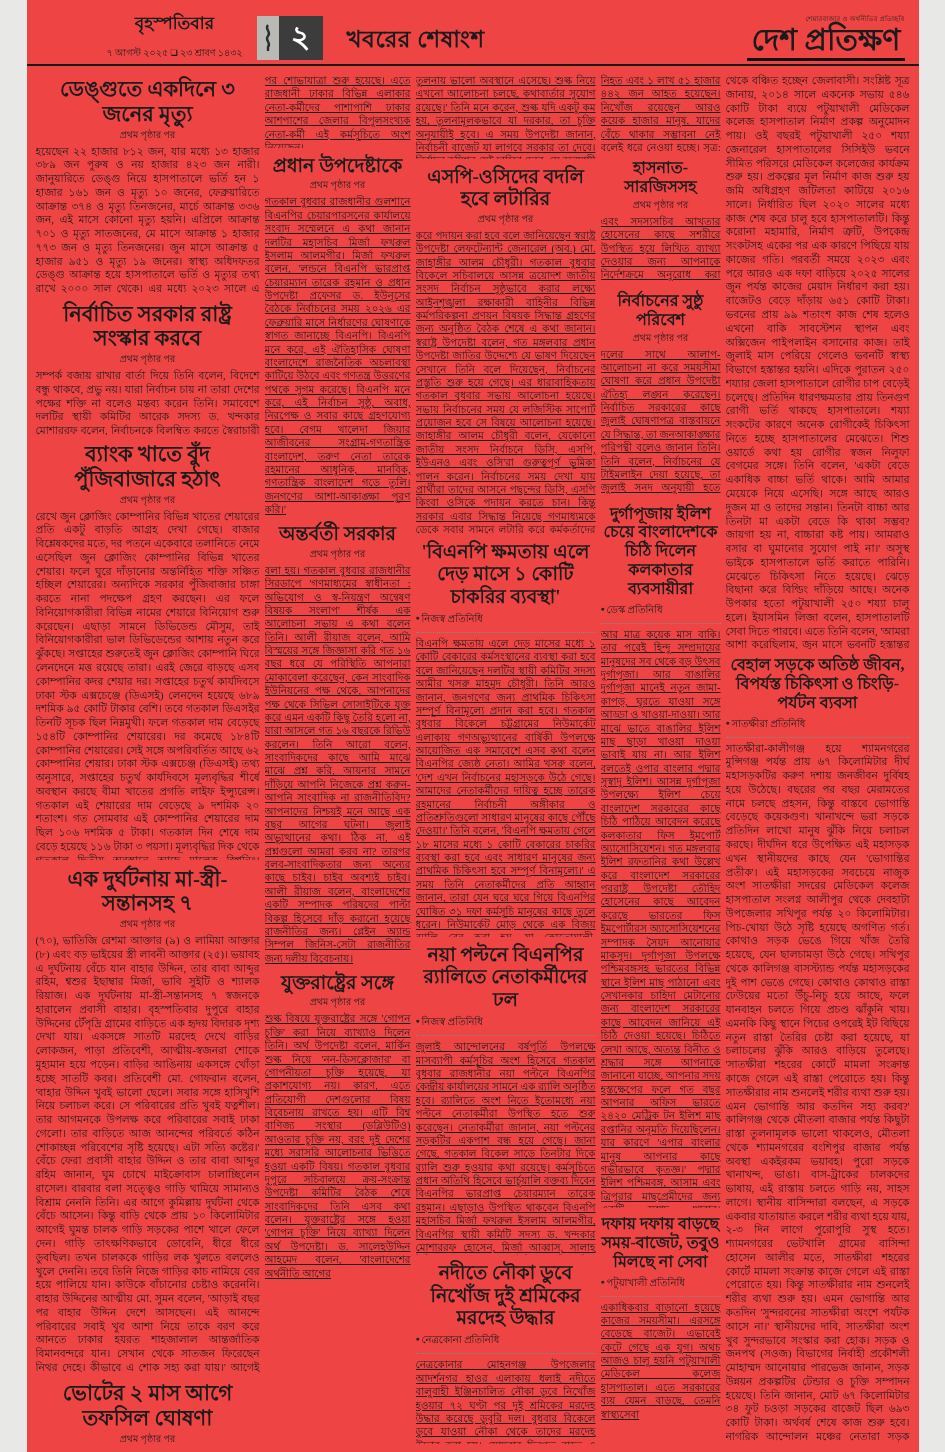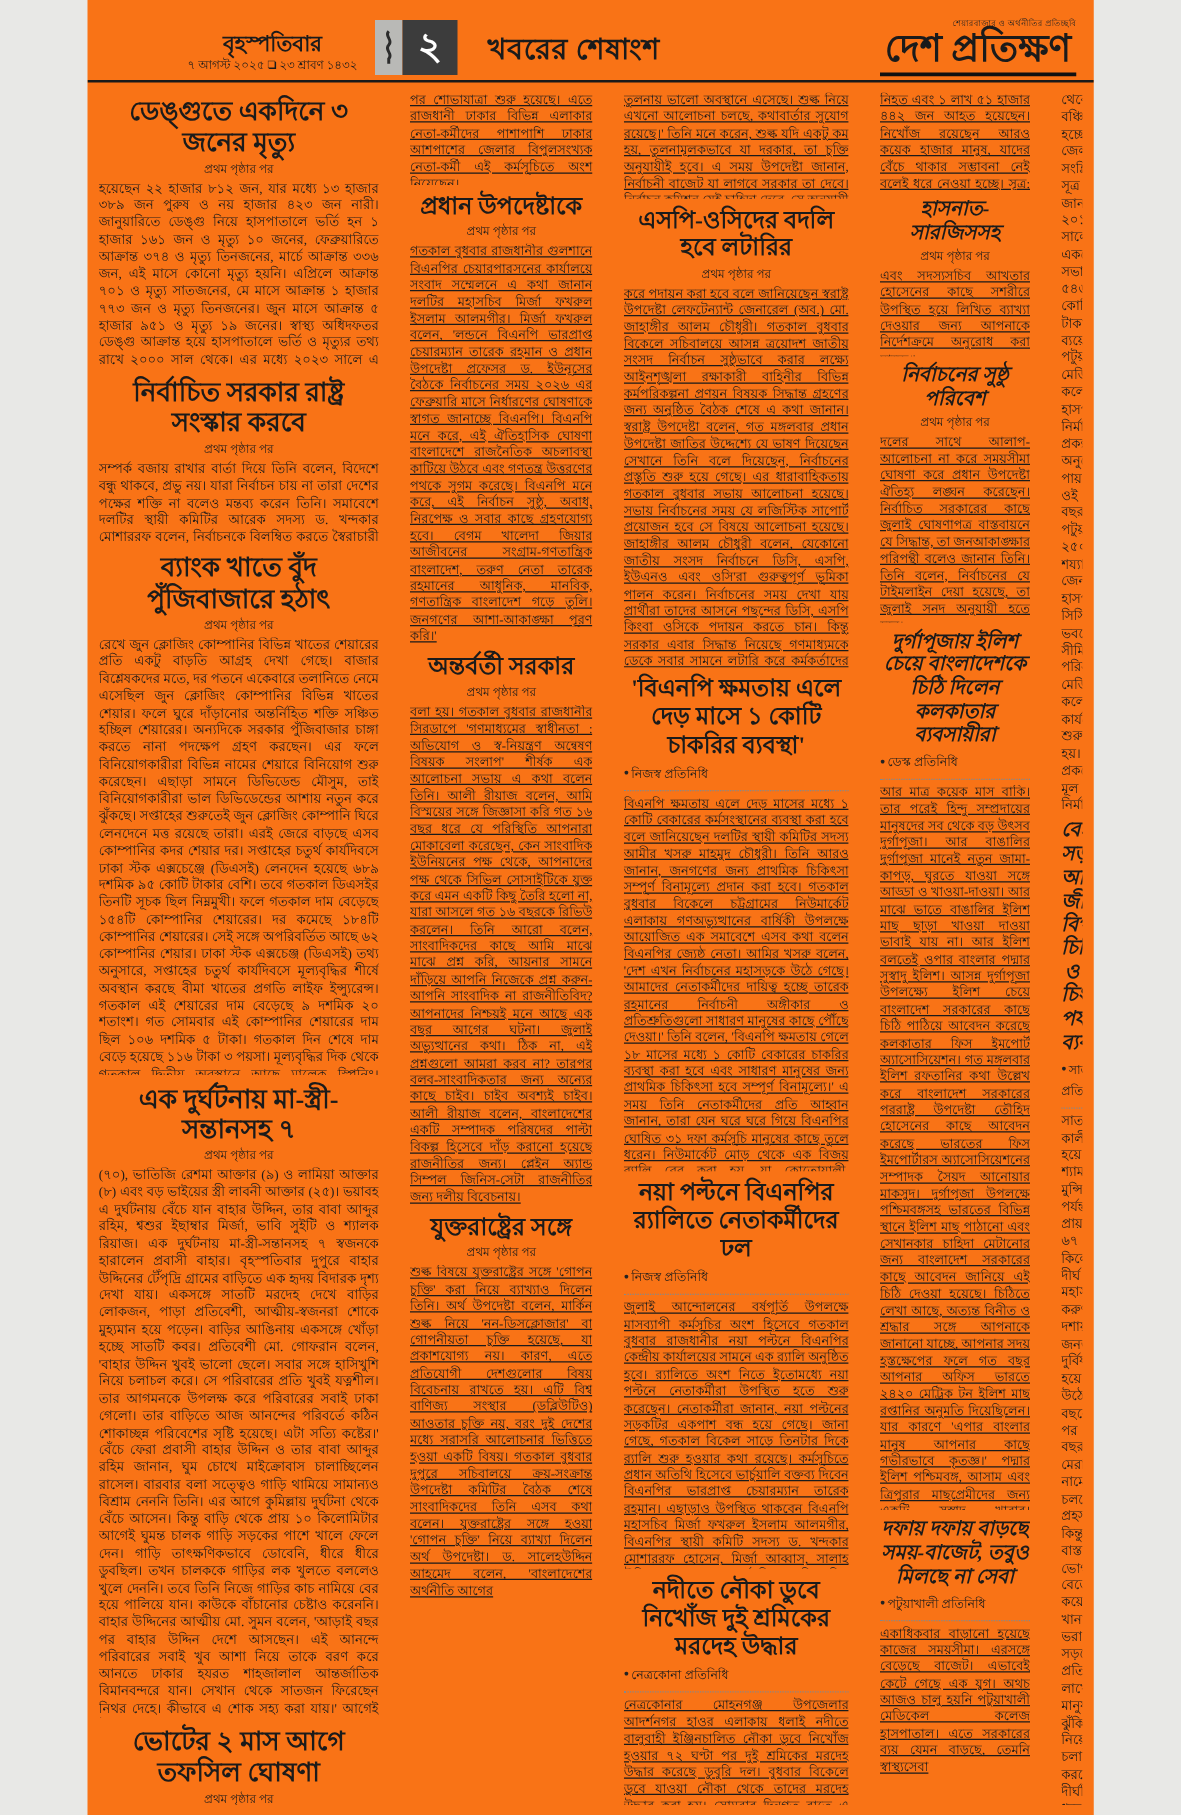--- a/index.html
+++ b/index.html
@@ -1,46 +1,46 @@
 <!DOCTYPE html>
 <html lang="bn"><head>
 <meta charset="utf-8">
 <style>
   html,body{margin:0;padding:0;}
   body{background:#e8e8e6;font-family:"Liberation Serif","DejaVu Serif",serif;color:#1b1b1b;}
-  .page{width:805px;height:1452px;background:#f97316;margin:0 auto;position:relative;overflow:hidden;}
+  .page{width:892px;height:1452px;background:#ef4444;margin:0 auto;position:relative;overflow:hidden;}
 
   
   .header{height:66px;display:flex;align-items:flex-end;padding:6px 10px 2px;box-sizing:border-box;border-bottom:2px solid #1a1a1a;}
   .dateblock{text-align:center;margin-left:70px;line-height:1.1;padding-bottom:4px;}
   .dateblock .day{font-weight:bold;font-size:17px;}
-  .dateblock .date{font-size:9.5px;margin-top:2px;}
+  .dateblock .date{font-size:9.5px;margin-top:14px;}
   .emblem{display:flex;align-items:flex-end;margin:0 10px 2px 14px;}
   .emblem .orn{width:22px;height:44px;background:#b9b9b6;display:flex;align-items:center;justify-content:center;}
   .emblem .pgno{width:44px;height:44px;background:#3c3c3c;color:#fff;display:flex;align-items:center;justify-content:center;font-size:30px;font-weight:bold;}
   .section-title{font-size:23px;font-weight:bold;letter-spacing:.5px;padding-bottom:2px;margin-left:14px;white-space:nowrap;}
   .spacer{flex:1;}
   .masthead{text-align:right;padding-bottom:1px;margin-right:4px;}
   .masthead .tagline{font-size:6.5px;letter-spacing:.4px;color:#222;}
   .masthead .title{font-size:30px;font-weight:bold;line-height:1.02;border-bottom:3px solid #111;padding:0 4px 2px;}
 
   
-  .content{display:flex;gap:25px;padding:8px 9px 0;box-sizing:border-box;height:1378px;}
+  .content{display:flex;gap:5px;padding:8px 9px 0;box-sizing:border-box;height:1378px;}
   .col{overflow:hidden;}
   .col1{width:224px;}
   .col2{width:146px;}
   .col3{width:180px;}
   .col4{width:120px;}
   .col5{width:235px;flex:1;}
 
   .article{margin-bottom:7px;}
   .article h2{text-align:center;font-weight:bold;margin:3px 0 1px;line-height:1.18;}
   .hl-xl{font-size:21px;}
   .hl-lg{font-size:19px;}
-  .hl-md{font-size:16px;font-style:italic;}
+  .hl-md{font-size:16px;}
   .subhead{text-align:center;font-size:9.5px;margin:0 0 2px;}
   .byline{font-size:10px;font-weight:normal;padding:2px 0 4px;border-bottom:1px dotted #888;margin-bottom:4px;}
   .byline::before{content:"\25CF\00A0";font-size:7px;vertical-align:2px;color:#222;}
   .body{font-size:10.6px;line-height:1.3;text-align:justify;margin:0;overflow:hidden;}
   .col2 .body,.col3 .body,.col4 .body{font-size:10.3px;text-decoration:underline;}
 
   
   .mh150{max-height:150px;} .mh66{max-height:66px;} .mh350{max-height:350px;} .mh440{max-height:440px;} .mh74{max-height:74px;} .mh500{max-height:500px;} .mh480{max-height:480px;}
   .mh85{max-height:85px;} .mh305{max-height:305px;} .mh300{max-height:300px;} .mh215{max-height:215px;}
   .mh130{max-height:130px;} .mh78{max-height:78px;} .mh70{max-height:70px;} .mh150b{max-height:150px;}

